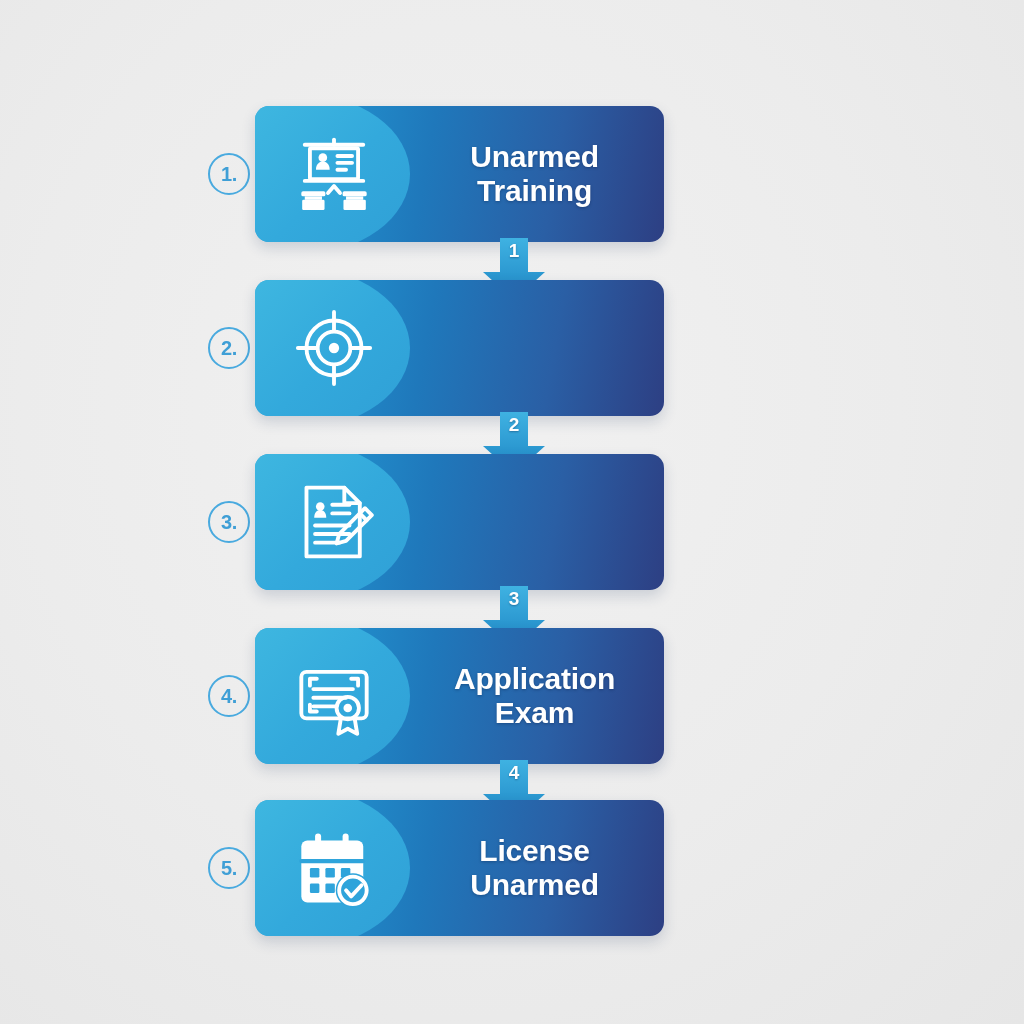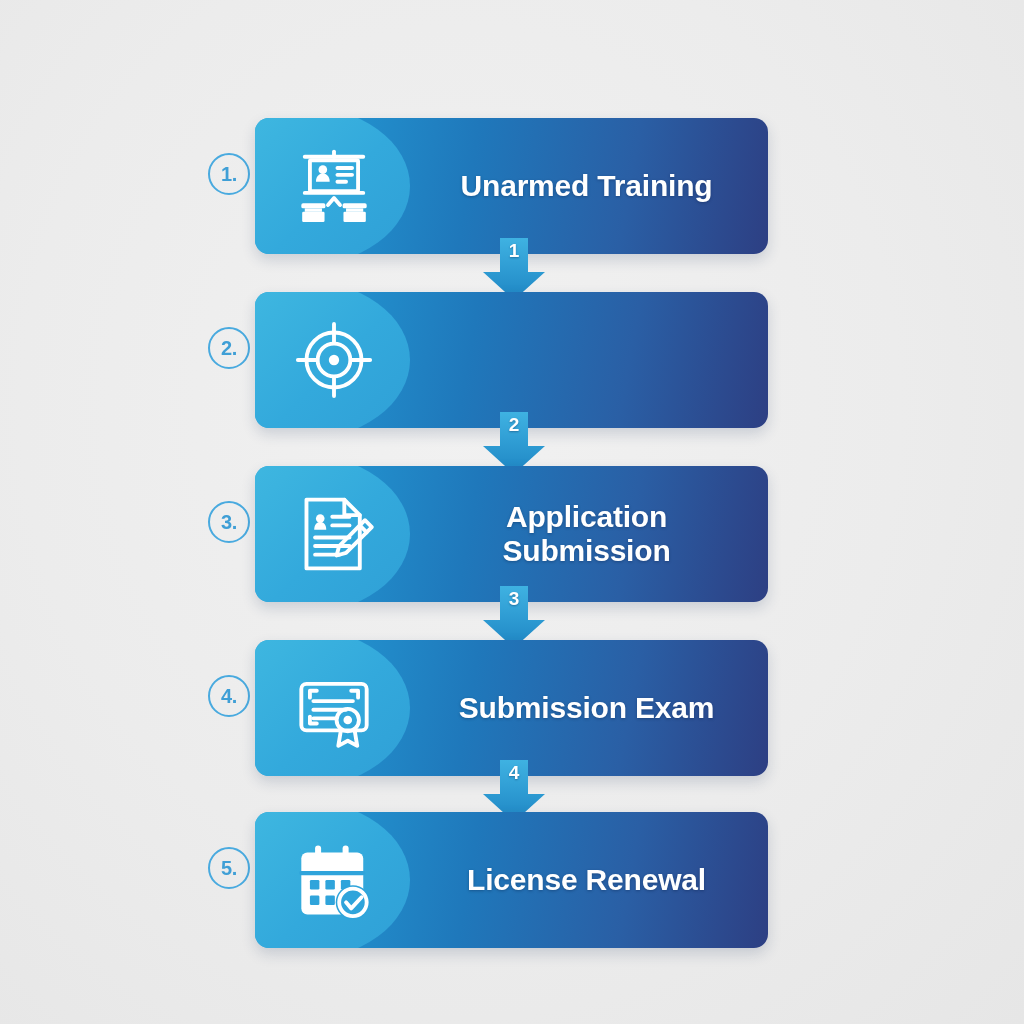--- a/index.html
+++ b/index.html
@@ -44,22 +44,22 @@
     letter-spacing: -0.3px;
     display: flex;
     align-items: center;
     justify-content: center;
     background: transparent;
   }
 
   .step-bar {
     position: absolute;
     left: 255px;
-    top: 12px;
-    width: 513px;
+    top: 0;
+    width: 409px;
     height: 136px;
     border-radius: 14px;
     background: linear-gradient(100deg,
                 #2aa3d8 0%,
                 #2290cd 18%,
                 #1f78bb 42%,
                 #2a5fa5 72%,
                 #2d3f83 100%);
     box-shadow: 0 6px 14px rgba(40,60,100,0.18);
     overflow: hidden;
@@ -218,21 +218,20 @@
           <path d="M27 45 c0 -6 3.2 -9 7 -9 c3.8 0 7 3 7 9 z" fill="#ffffff" stroke="none"></path>
           <line x1="48" y1="30" x2="68" y2="30"></line>
           <line x1="48" y1="40" x2="68" y2="40"></line>
           <line x1="28" y1="54" x2="68" y2="54"></line>
           <line x1="28" y1="64" x2="68" y2="64"></line>
           <line x1="28" y1="74" x2="56" y2="74"></line>
           <path d="M86 34 l8 8 l-30 30 l-11 3 l3 -11 z" fill="none" stroke="#ffffff" stroke-width="4.5"></path>
           <line x1="80" y1="40" x2="88" y2="48"></line>
         </svg>
       </div>
-      <div class="step-label">Application Submission</div>
     </div>
   </div>
 
   <div class="connector" style="top:586px;">
     <svg viewBox="0 0 62 62">
       <defs>
         <linearGradient id="ag3" x1="0" y1="0" x2="0" y2="1">
           <stop offset="0%" stop-color="#3fb2e2"></stop>
           <stop offset="100%" stop-color="#1e86c4"></stop>
         </linearGradient>
@@ -253,21 +252,21 @@
           <path d="M78 30 l-8 0 M78 30 l0 8"></path>
           <path d="M22 68 l8 0 M22 68 l0 -8"></path>
           <line x1="26" y1="42" x2="72" y2="42"></line>
           <line x1="26" y1="52" x2="64" y2="52"></line>
           <line x1="26" y1="62" x2="52" y2="62"></line>
           <circle cx="66" cy="64" r="13" fill="none" stroke="#ffffff" stroke-width="4.5"></circle>
           <circle cx="66" cy="64" r="5" fill="#ffffff" stroke="none"></circle>
           <path d="M58 76 L55 94 L66 88 L77 94 L74 76" fill="none" stroke="#ffffff" stroke-width="4.5"></path>
         </svg>
       </div>
-      <div class="step-label">Submission Exam</div>
+      <div class="step-label">Application Exam</div>
     </div>
   </div>
 
   <div class="connector" style="top:760px;">
     <svg viewBox="0 0 62 62">
       <defs>
         <linearGradient id="ag4" x1="0" y1="0" x2="0" y2="1">
           <stop offset="0%" stop-color="#3fb2e2"></stop>
           <stop offset="100%" stop-color="#1e86c4"></stop>
         </linearGradient>
@@ -291,17 +290,17 @@
           <rect x="22" y="50" width="11" height="11" rx="1.5" fill="#2fa4db" stroke="none"></rect>
           <rect x="40" y="50" width="11" height="11" rx="1.5" fill="#2fa4db" stroke="none"></rect>
           <rect x="58" y="50" width="11" height="11" rx="1.5" fill="#2fa4db" stroke="none"></rect>
           <rect x="22" y="68" width="11" height="11" rx="1.5" fill="#2fa4db" stroke="none"></rect>
           <rect x="40" y="68" width="11" height="11" rx="1.5" fill="#2fa4db" stroke="none"></rect>
           <circle cx="72" cy="76" r="20" fill="#2fa4db" stroke="none"></circle>
           <circle cx="72" cy="76" r="16" fill="none" stroke="#ffffff" stroke-width="4.5"></circle>
           <path d="M64 76 l6 7 l12 -13" fill="none" stroke="#ffffff" stroke-width="4.5"></path>
         </svg>
       </div>
-      <div class="step-label">License Renewal</div>
+      <div class="step-label">License Unarmed</div>
     </div>
   </div>
 
 </div>
 
 </body></html>

